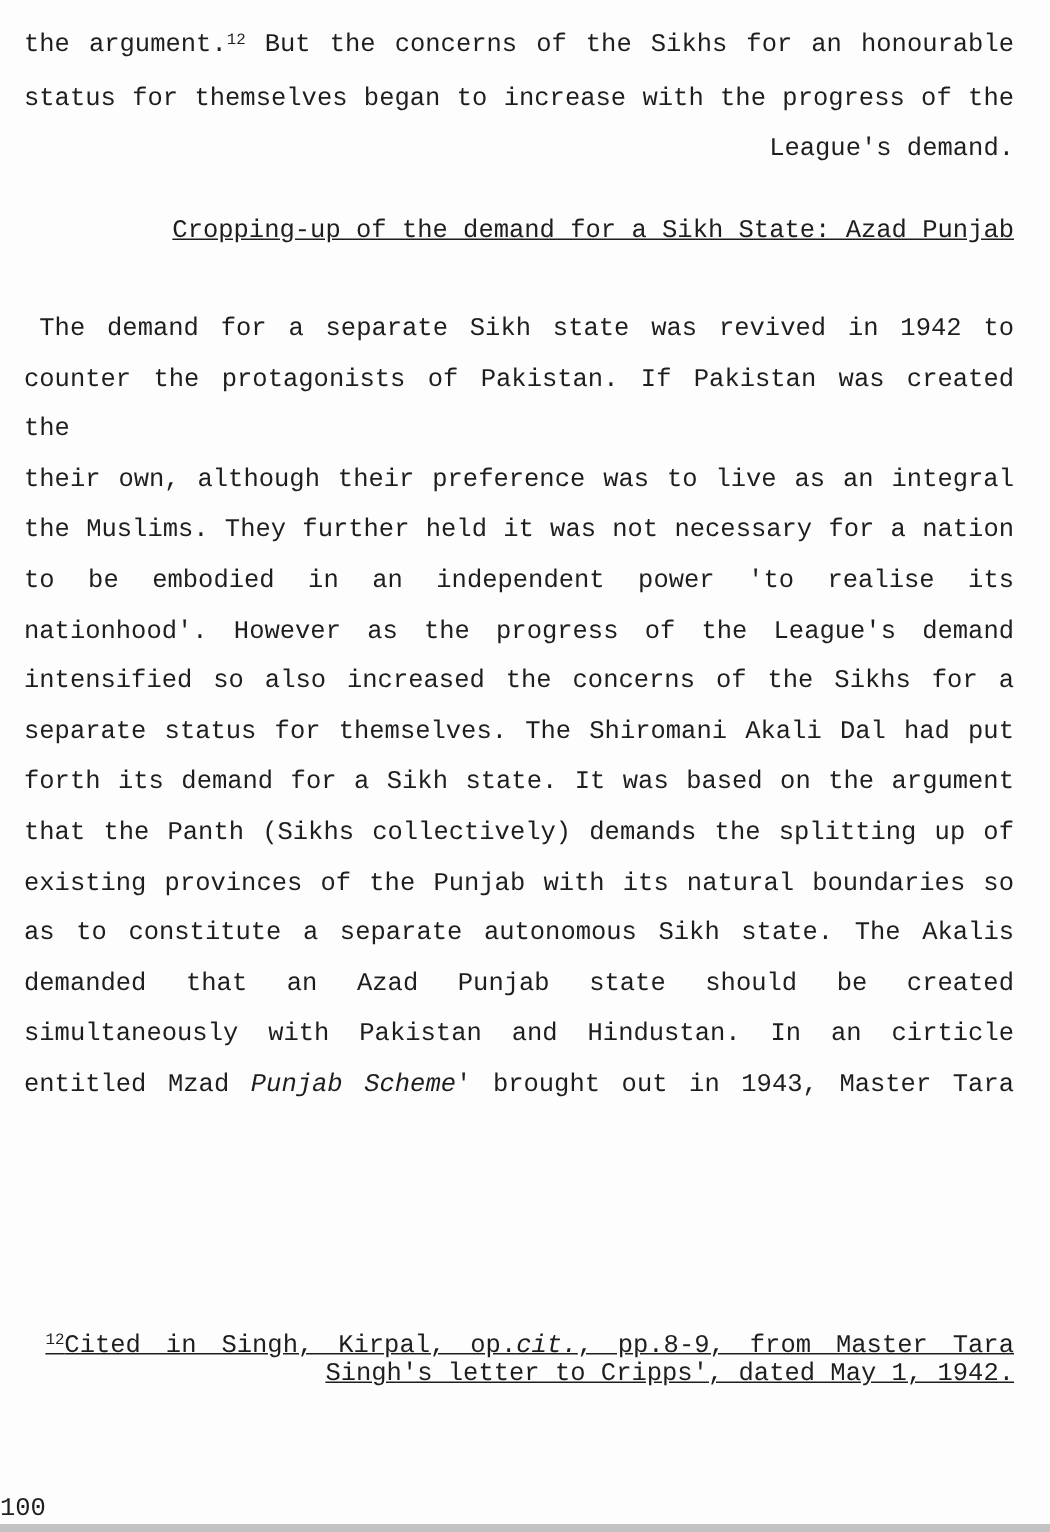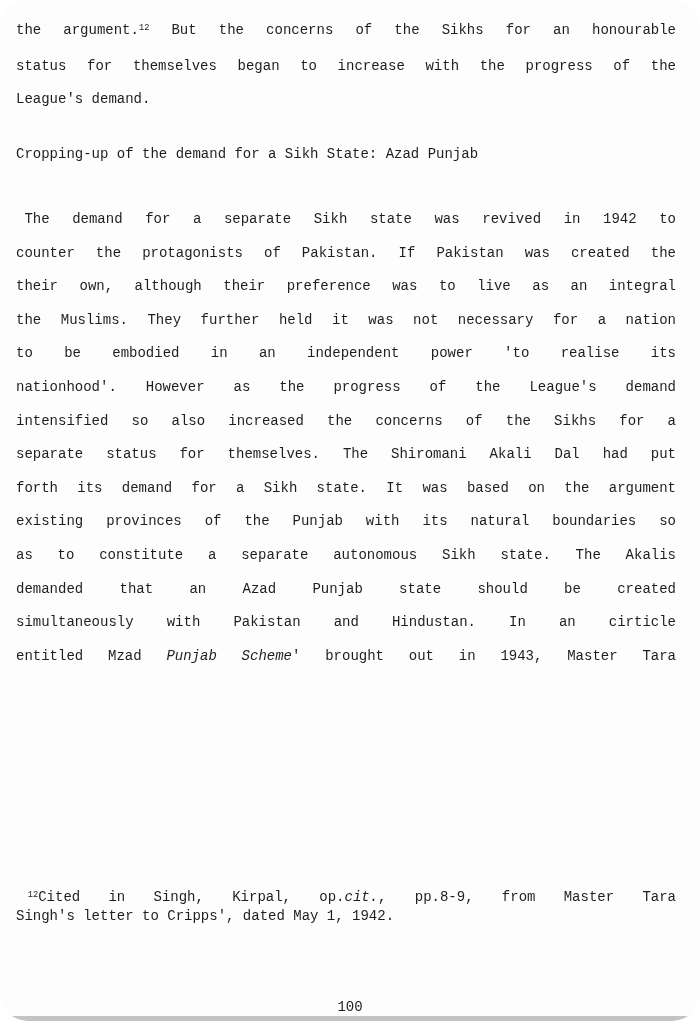--- a/index.html
+++ b/index.html
@@ -3,57 +3,56 @@
 <meta charset="utf-8">
 <style>
   html, body { margin: 0; padding: 0; background: #ffffff; }
   .page {
     position: relative;
     width: 700px;
     height: 1021px;
     background: #fdfdfd;
     overflow: hidden;
     font-family: "Liberation Mono", "DejaVu Sans Mono", monospace;
-    font-size: 14px;
+    font-size: 17px;
     color: #1e1e1e;
-    border-radius: 28px;
   }
   .block {
     position: absolute;
     left: 16px;
     width: 660px;
   }
   .block .line {
     line-height: 33.6px;
     text-align: justify;
     text-align-last: justify;
     text-justify: inter-word;
   }
   .block .line.nj {
-    text-align: left;
+    text-align: right;
     text-align-last: auto;
+    margin-left: 38px;
   }
   .p1 { top: 14px; }
-  .hd { top: 138px; }
+  .hd { top: 138px; text-decoration: underline; }
   .p2 { top: 203px; }
   .fn { top: 889px; }
-  .fn .line { line-height: 17.4px; }
+  .fn .line { line-height: 17.4px; text-decoration: underline; }
   .sup {
     font-size: 0.62em;
     position: relative;
     top: -0.52em;
     letter-spacing: 0;
   }
   .it { font-style: italic; margin-top: 45px; }
   .pageno {
     position: absolute;
     left: 0;
     top: 997px;
     width: 700px;
-    text-align: center;
     line-height: 20px;
   }
   .scan-band {
     position: absolute;
     left: 0;
     bottom: 0;
     width: 700px;
     height: 5px;
     background: #c3c3c3;
   }
@@ -76,20 +75,21 @@
   <div class="block p2">
       <div class="line" style="text-indent: 0.6em;"><span>The demand for a separate Sikh state was revived in 1942 to</span></div>
       <div class="line"><span>counter the protagonists of Pakistan. If Pakistan was created the</span></div>
       <div class="line"><span>their own, although their preference was to live as an integral</span></div>
       <div class="line"><span>the Muslims. They further held it was not necessary for a nation</span></div>
       <div class="line"><span>to be embodied in an independent power 'to realise its</span></div>
       <div class="line"><span>nationhood'. However as the progress of the League's demand</span></div>
       <div class="line"><span>intensified so also increased the concerns of the Sikhs for a</span></div>
       <div class="line"><span>separate status for themselves. The Shiromani Akali Dal had put</span></div>
       <div class="line"><span>forth its demand for a Sikh state. It was based on the argument</span></div>
+      <div class="line"><span>that the Panth (Sikhs collectively) demands the splitting up of</span></div>
       <div class="line"><span>existing provinces of the Punjab with its natural boundaries so</span></div>
       <div class="line"><span>as to constitute a separate autonomous Sikh state. The Akalis</span></div>
       <div class="line"><span>demanded that an Azad Punjab state should be created</span></div>
       <div class="line"><span>simultaneously with Pakistan and Hindustan. In an cirticle</span></div>
       <div class="line"><span>entitled Mzad </span><span class="it">Punjab Scheme</span><span>' brought out in 1943, Master Tara</span></div>
     </div>
 
   <div class="block fn">
       <div class="line" style="text-indent: 0.84em;"><span class="sup">12</span><span>Cited in Singh, Kirpal, op.</span><span class="it">cit.</span><span>, pp.8-9, from Master Tara</span></div>
       <div class="line nj"><span>Singh's letter to Cripps', dated May 1, 1942.</span></div>

